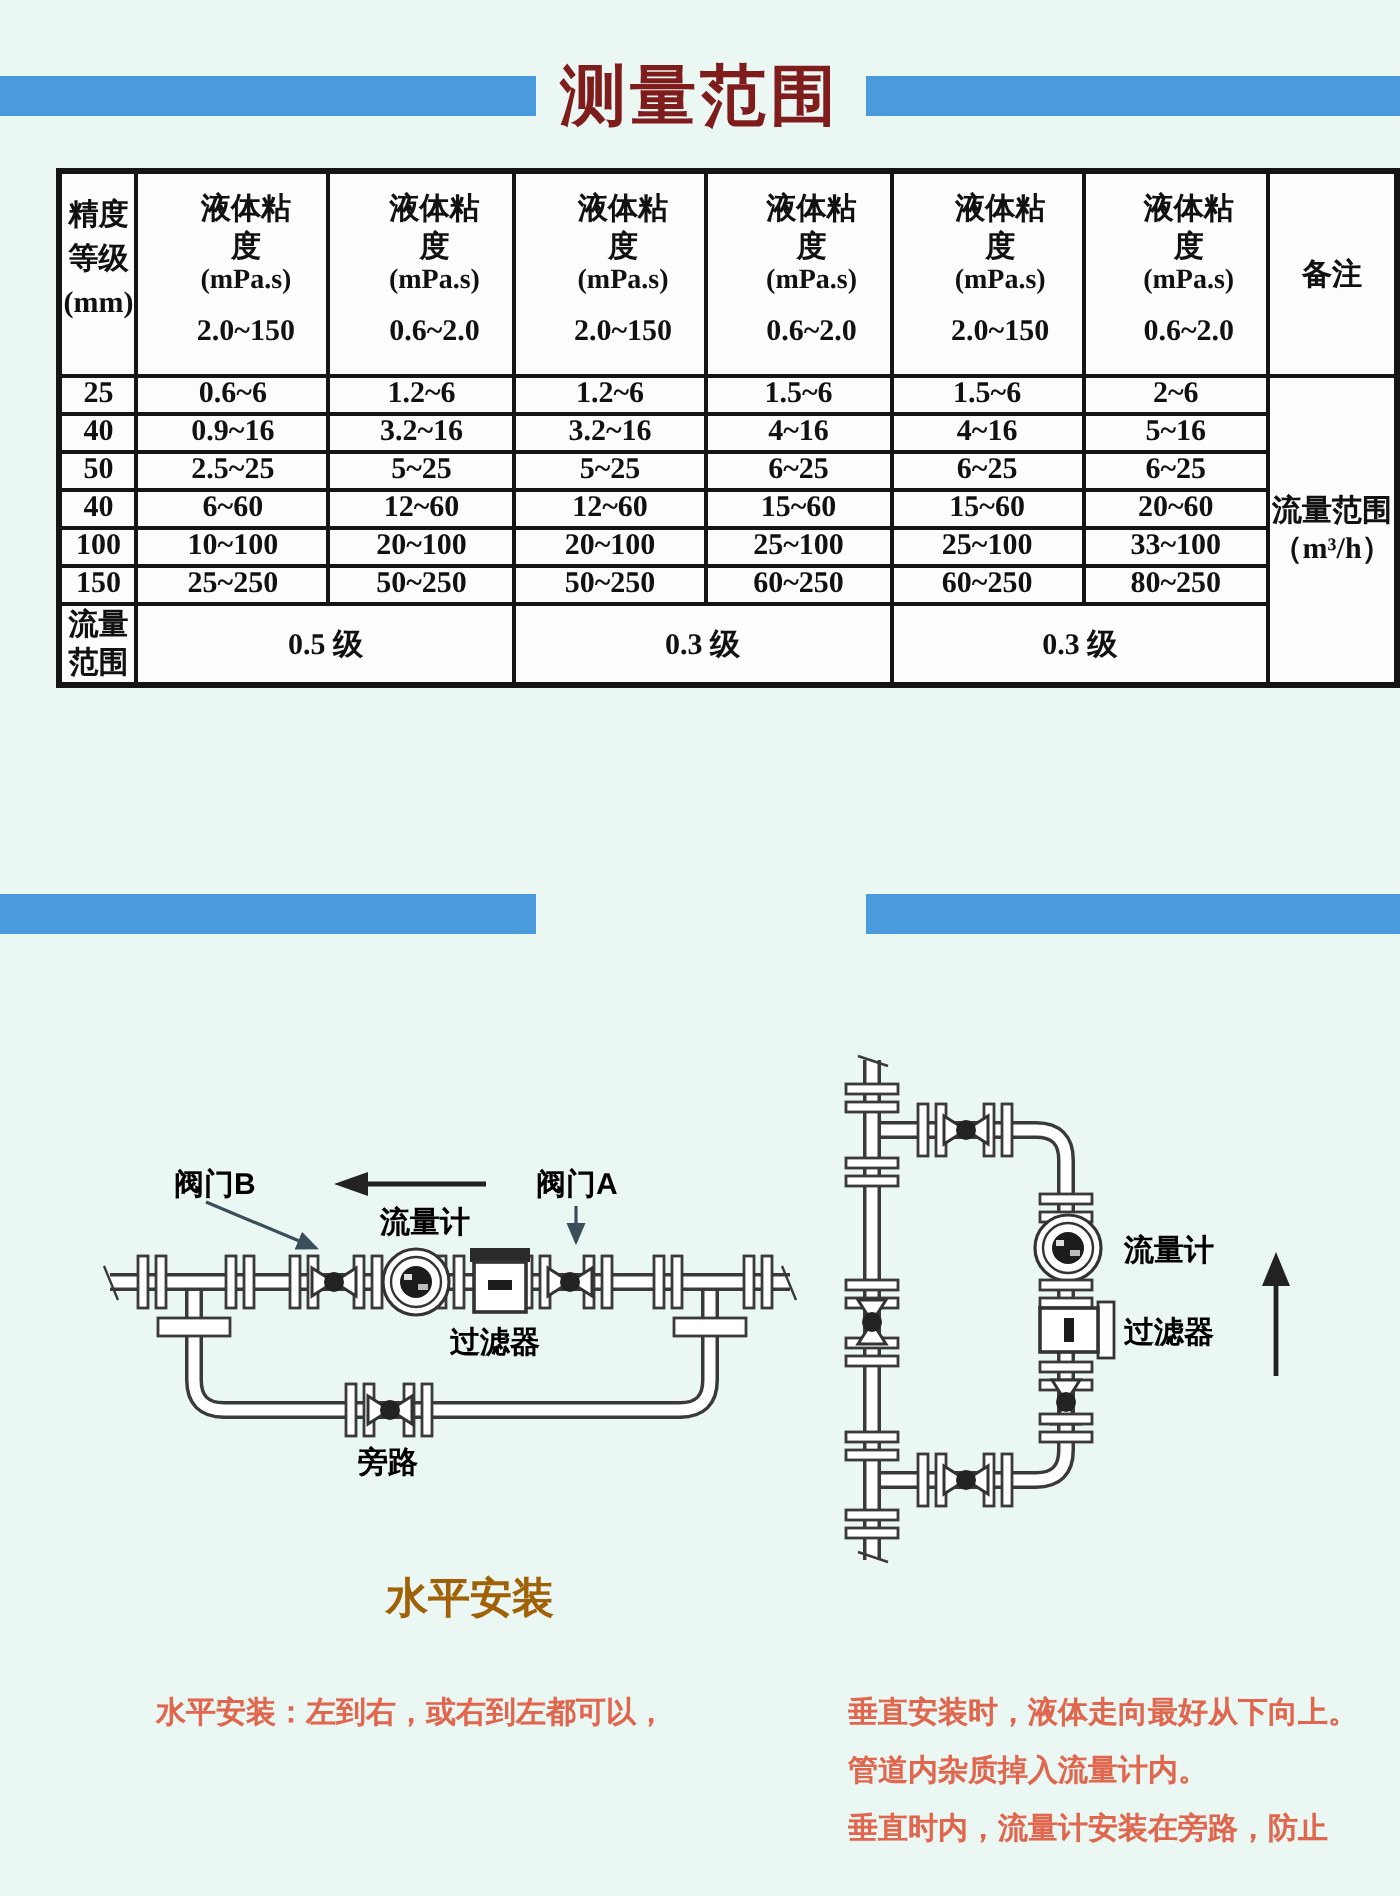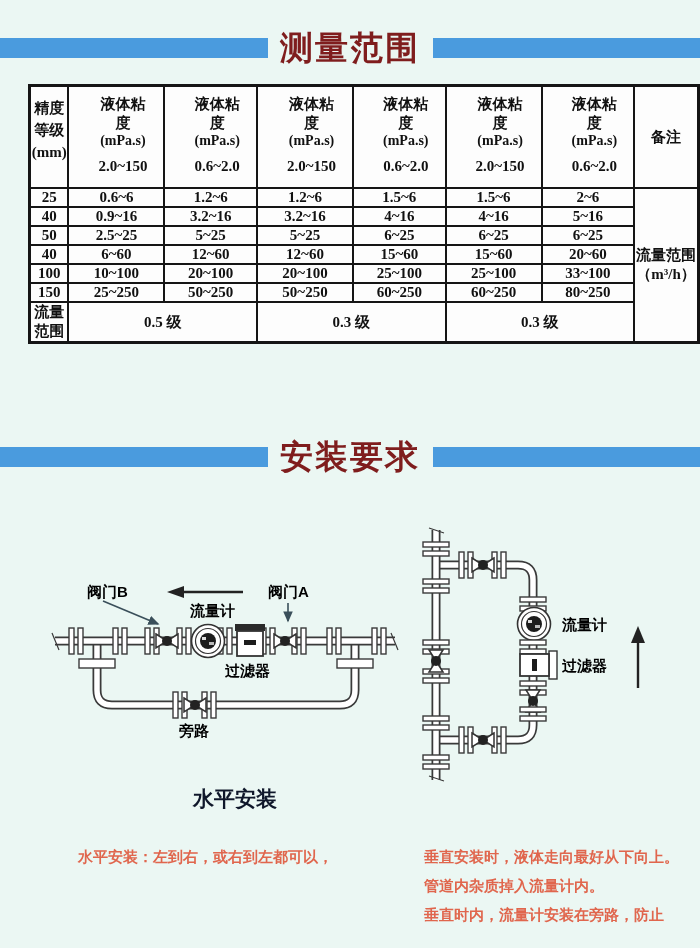--- a/index.html
+++ b/index.html
@@ -24,21 +24,21 @@
   .vh{display:flex;flex-direction:column;justify-content:space-between;height:100px;
       box-sizing:border-box;padding:8px 16px 12px;margin-left:13px;}
   .vh .unit{font-size:14px;}
   .dnh{line-height:22px;padding-bottom:14px;}
   .remark-val{font-size:15px;}
 
   
   svg text.dlabel{font-family:"Liberation Sans",sans-serif;font-weight:bold;
                   font-size:15px;fill:#000;}
   .caption{position:absolute;width:180px;text-align:center;font-size:21px;
-           font-weight:900;color:#0f172a;}
+           font-weight:900;color:#a16207;}
 
   
   .note{position:absolute;font-size:15px;font-weight:bold;color:#E0664D;
         line-height:29px;}
 </style>
 </head>
 <body>
 
 <div class="page">
 
@@ -181,21 +181,20 @@
         <td>流量范围</td>
         <td colspan="2">0.5 级</td>
         <td colspan="2">0.3 级</td>
         <td colspan="2">0.3 级</td>
       </tr>
     </tbody>
   </table>
 
   <div class="hbar" style="left:0;top:447px;width:268px;"></div>
   <div class="hbar" style="left:433px;top:447px;width:267px;"></div>
-  <div class="sec-title" style="left:255px;top:435px;">安装要求</div>
 
   <svg style="position:absolute;left:40px;top:555px;" width="375" height="235" viewBox="0 0 375 235">
     <defs>
       <g id="fv" fill="#fff" stroke="#3a3a3a" stroke-width="1.4">
         <rect x="-7" y="-13" width="5" height="26"></rect>
           <rect x="2" y="-13" width="5" height="26"></rect>
       </g>
       <g id="fh" fill="#fff" stroke="#3a3a3a" stroke-width="1.4">
         <rect x="-13" y="-7" width="26" height="5"></rect>
           <rect x="-13" y="2" width="26" height="5"></rect>

